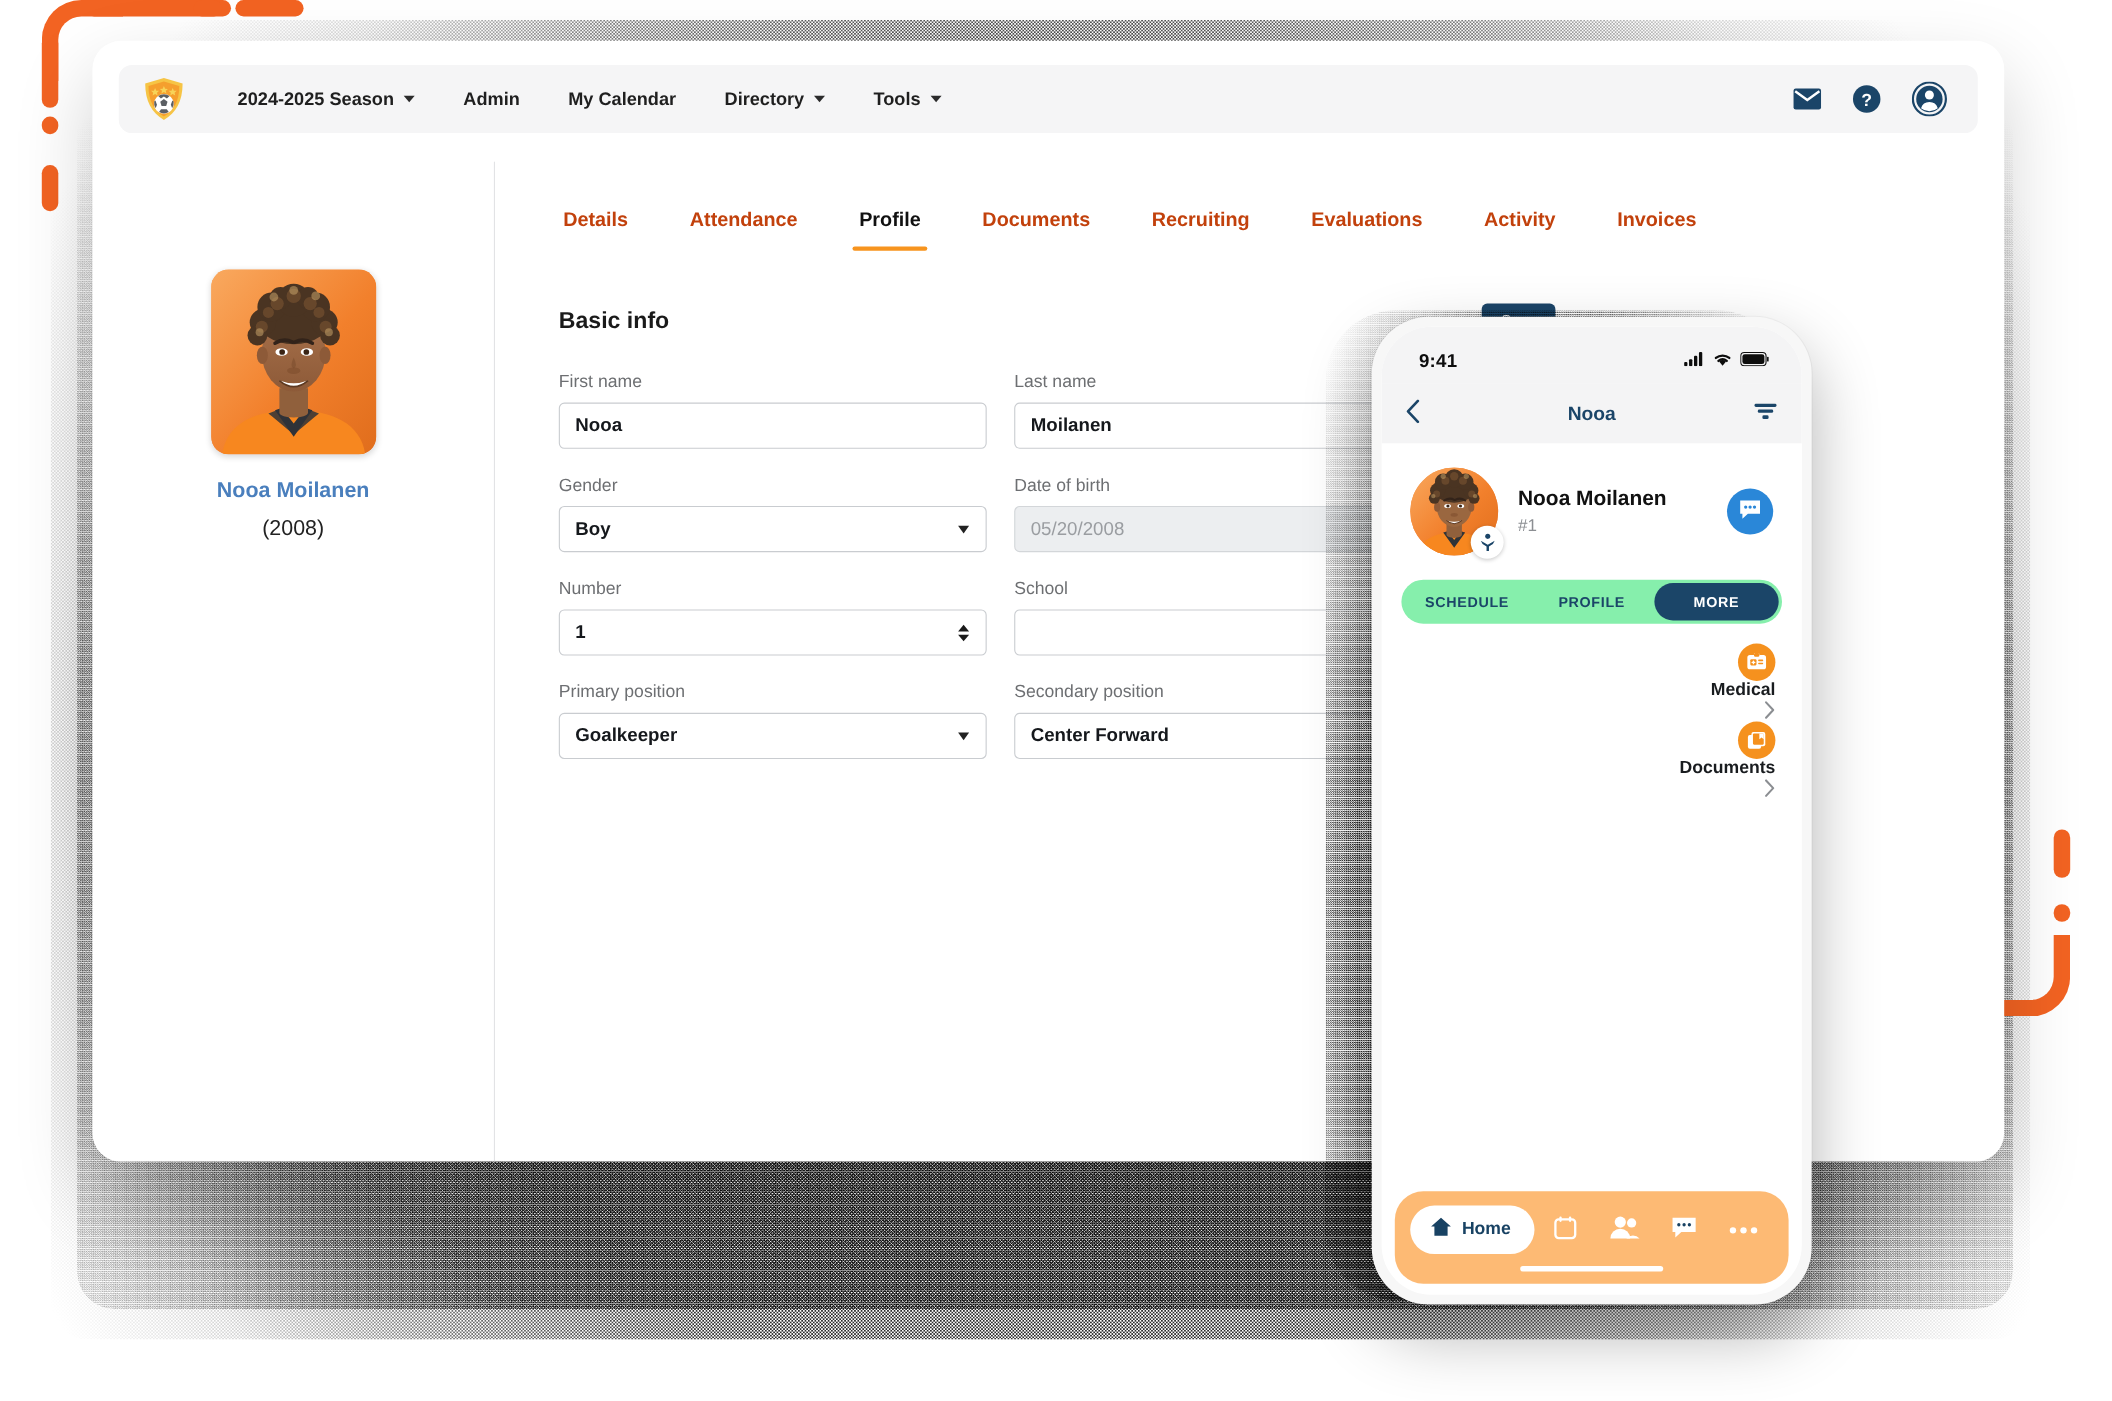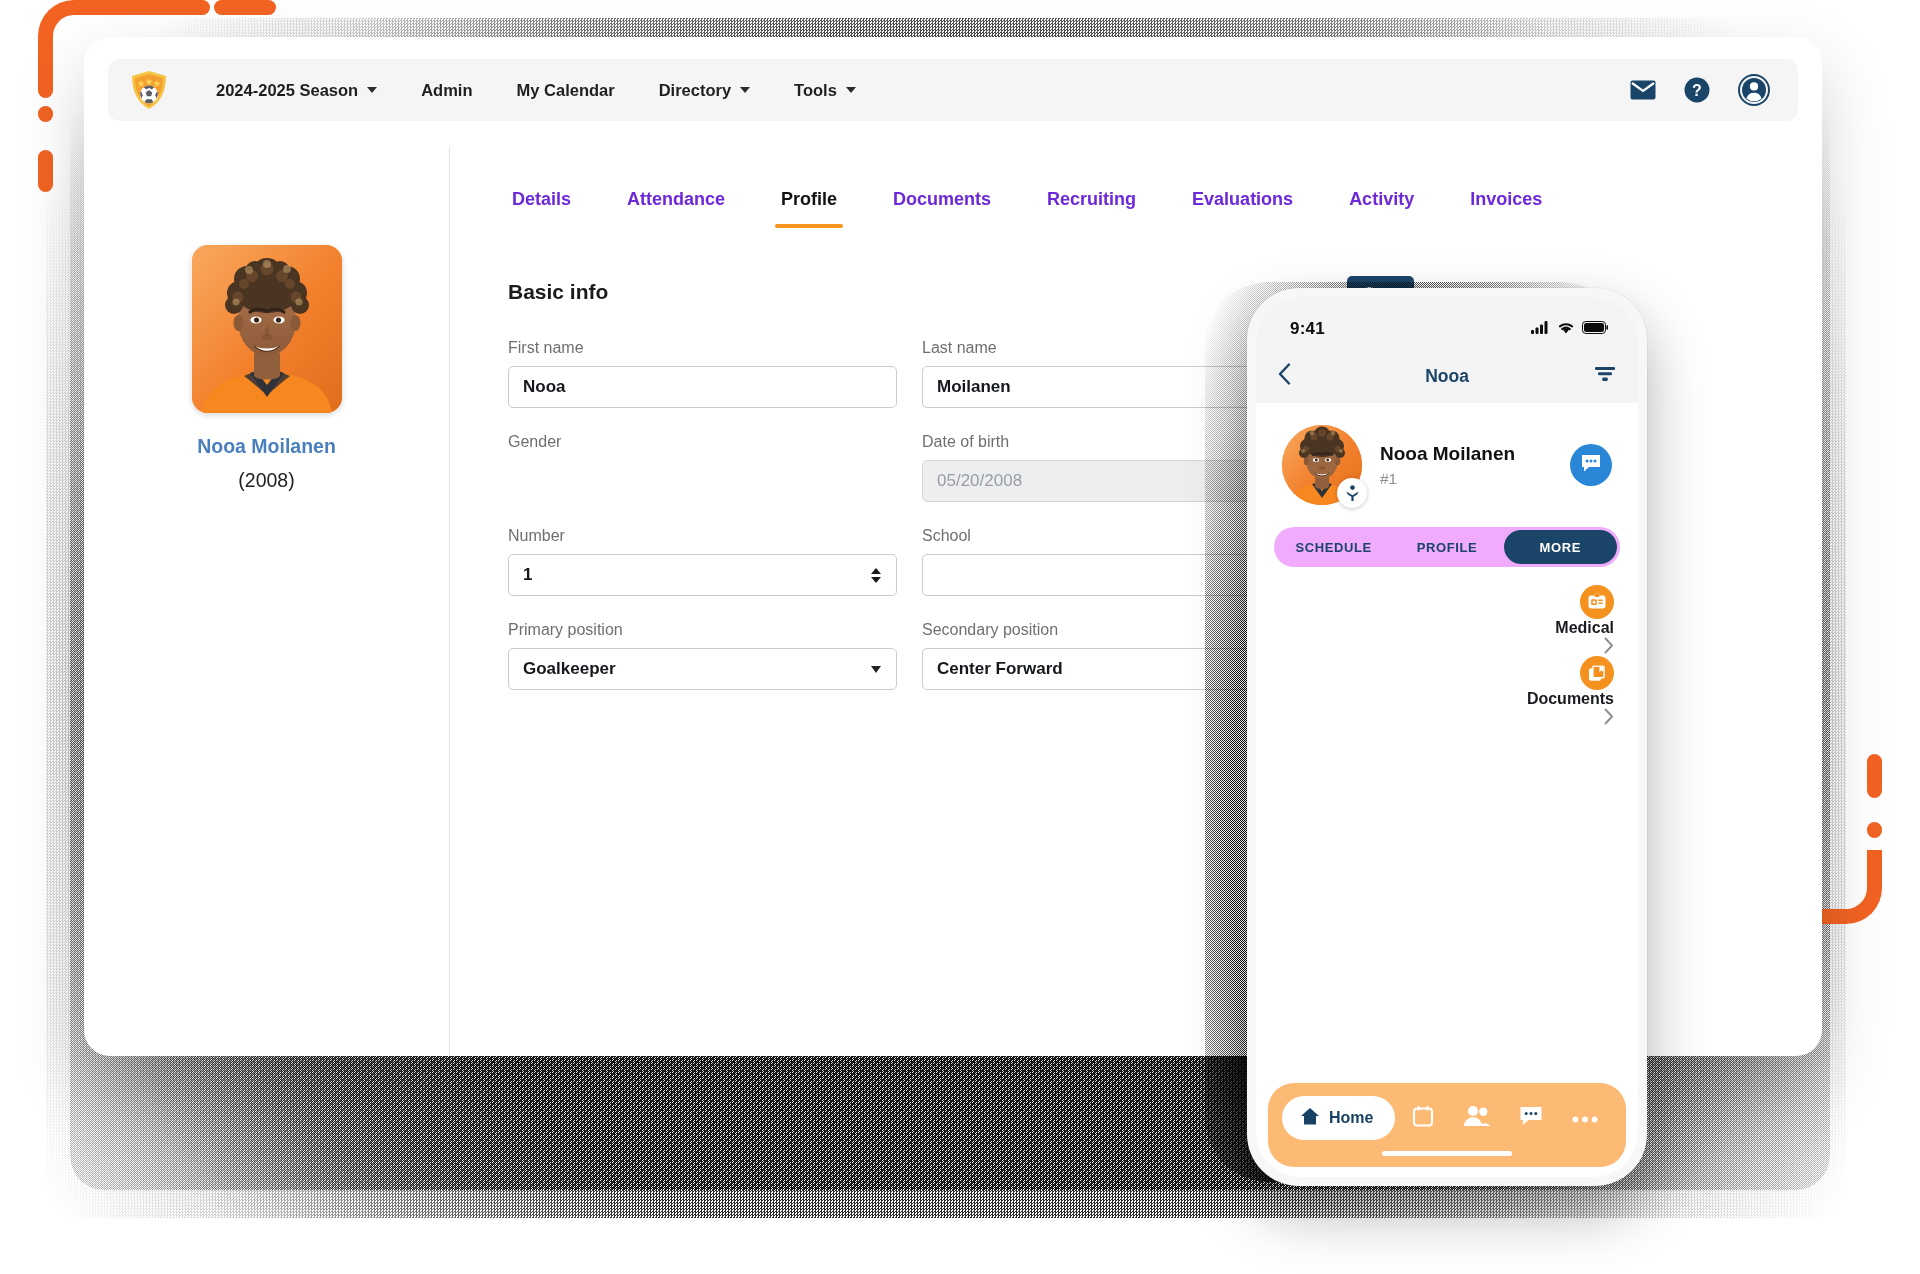--- a/index.html
+++ b/index.html
@@ -159,21 +159,21 @@
   .tabs {
     position: absolute;
     left: 400px;
     top: 140px;
     display: flex;
     align-items: flex-start;
     gap: 0;
   }
   .tab {
     font-size: 18px;
-    color: #6d28d9;
+    color: #c2410c;
     font-weight: 600;
     padding: 12px 28px 18px 28px;
     cursor: pointer;
     position: relative;
     white-space: nowrap;
   }
   .tab.active { color: #111; font-weight: 700; }
   .tab.active::after {
     content: "";
     position: absolute;
@@ -378,21 +378,21 @@
     background: #2a87d8;
     display: flex;
     align-items: center;
     justify-content: center;
     cursor: pointer;
     flex: 0 0 auto;
   }
 
   .segmented {
     margin: 8px 18px 0 18px;
-    background: #f0abfc;
+    background: #86efac;
     border-radius: 22px;
     height: 40px;
     display: flex;
     align-items: center;
     padding: 3px;
   }
   .seg {
     flex: 1 1 0;
     height: 100%;
     border-radius: 20px;
@@ -677,20 +677,24 @@
 
         <div>
           <div class="field-label">Last name</div>
           <div class="control">
             <span>Moilanen</span>
           </div>
         </div>
 
         <div>
           <div class="field-label">Gender</div>
+          <div class="control select">
+            <span>Boy</span>
+            <span class="sel-caret"></span>
+          </div>
         </div>
 
         <div>
           <div class="field-label">Date of birth</div>
           <div class="control readonly">
             <span>05/20/2008</span>
           </div>
         </div>
 
         <div>

